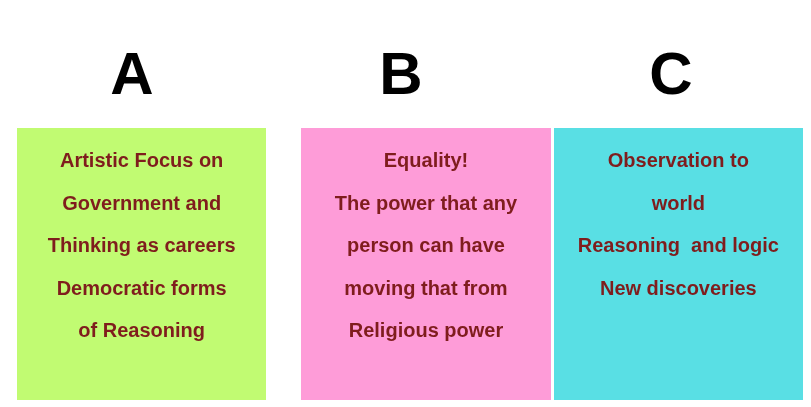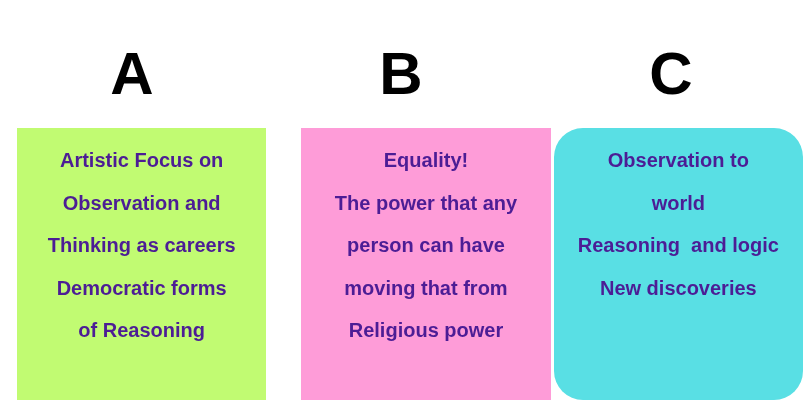--- a/index.html
+++ b/index.html
@@ -53,21 +53,21 @@
     padding-top: 11px;
   }
   .lines {
     width: 100%;
     text-align: center;
   }
   .line {
     font-size: 20px;
     font-weight: 700;
     line-height: 42.5px;
-    color: #4c1d95;
+    color: #7f1d1d;
     white-space: pre;
   }
 </style>
 </head>
 <body>
 
 <div class="canvas">
 
   <div class="header-row">
     <div class="header-col c0">
@@ -78,36 +78,36 @@
     </div>
     <div class="header-col c2">
       <span class="letter">C</span>
     </div>
   </div>
 
   <div class="boxes-row">
     <div class="box" style="background: rgb(193, 251, 114);">
       <div class="lines">
           <div class="line">Artistic Focus on</div>
-          <div class="line">Observation and</div>
+          <div class="line">Government and</div>
           <div class="line">Thinking as careers</div>
           <div class="line">Democratic forms</div>
           <div class="line">of Reasoning</div>
         </div>
     </div>
     <div class="box" style="background: rgb(254, 156, 216); margin-left: 32px;">
       <div class="lines">
           <div class="line">Equality!</div>
           <div class="line">The power that any</div>
           <div class="line">person can have</div>
           <div class="line">moving that from</div>
           <div class="line">Religious power</div>
         </div>
     </div>
-    <div class="box" style="background: rgb(89, 223, 228); border-radius: 29px;">
+    <div class="box" style="background: rgb(89, 223, 228);">
       <div class="lines">
           <div class="line">Observation to</div>
           <div class="line">world</div>
           <div class="line">Reasoning  and logic</div>
           <div class="line">New discoveries</div>
         </div>
     </div>
   </div>
 
 </div>

